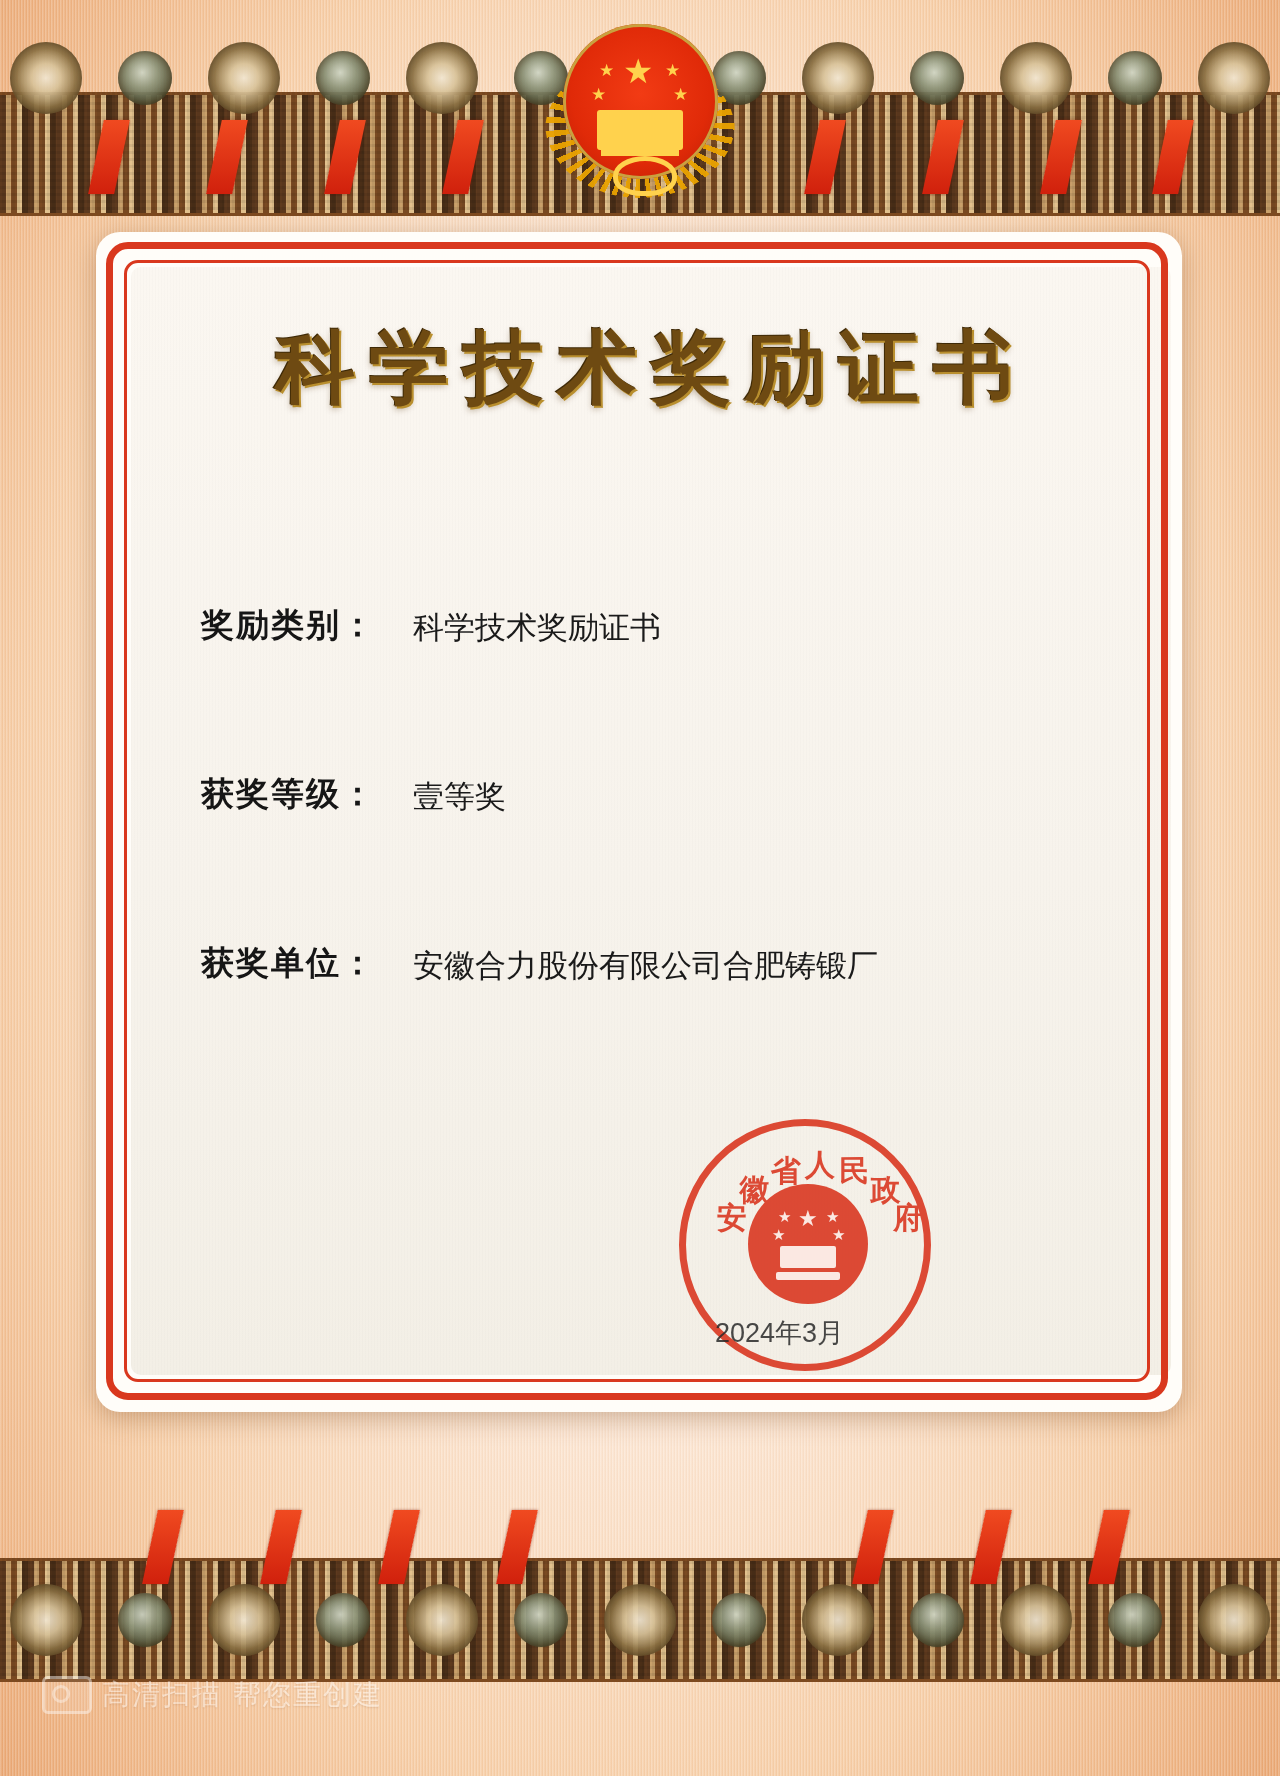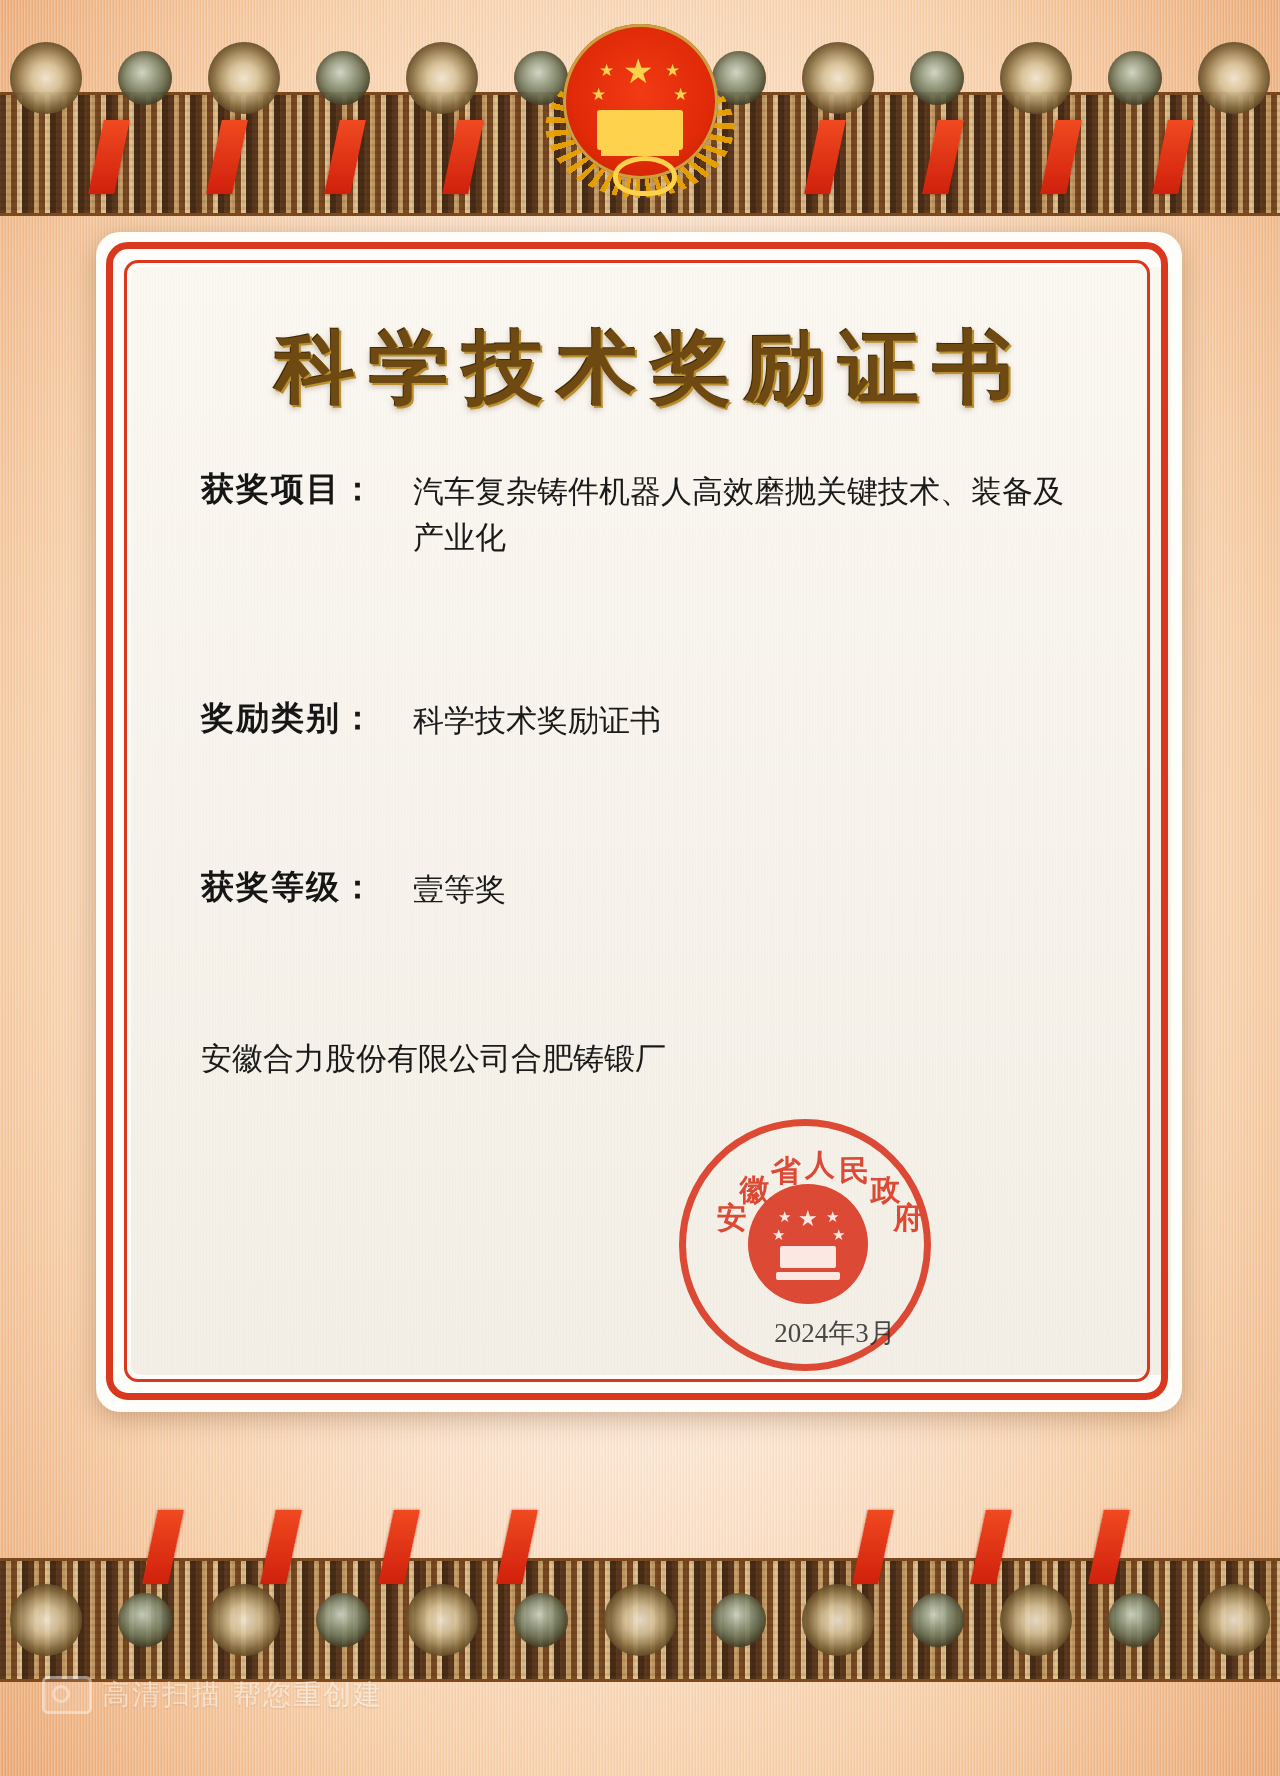--- a/index.html
+++ b/index.html
@@ -318,22 +318,21 @@
     width: 64px;
     height: 8px;
     background: #fde8e2;
     border-radius: 2px;
   }
   .seal-date {
     position: absolute;
     left: 584px;
     top: 1048px;
     width: 240px;
-    text-align: center;
-    font-family: Liberation Serif, serif;
+    font-family: Liberation Sans, sans-serif;
     font-size: 27px;
     color: #2a2a2a;
     opacity: 0.85;
   }
 
   
   .watermark {
     position: absolute;
     left: 42px;
     top: 1676px;
@@ -441,39 +440,36 @@
   <div class="ribbon" style="left:978px; top:1510px;"></div>
   <div class="ribbon" style="left:1096px; top:1510px;"></div>
 
   <div class="card-shadow"></div>
   <div class="card-face">
 
     <div class="cert-title">科学技术奖励证书</div>
 
     <div class="fields">
 
-      <div class="field-row">
-        <div class="field-label">获奖项目：</div>
-        <div class="field-value">汽车复杂铸件机器人高效磨抛关键技术、装备及产业化</div>
-      </div>
       <div class="gap-1"></div>
 
       <div class="field-row">
         <div class="field-label">奖励类别：</div>
         <div class="field-value">科学技术奖励证书</div>
       </div>
       <div class="gap-2"></div>
 
       <div class="field-row">
         <div class="field-label">获奖等级：</div>
         <div class="field-value">壹等奖</div>
       </div>
       <div class="gap-3"></div>
 
       <div class="field-row">
+        <div class="field-label">获奖单位：</div>
         <div class="field-value">安徽合力股份有限公司合肥铸锻厂</div>
       </div>
       <div class="gap-4"></div>
 
 
     </div>
 
     <div class="seal">
       <div class="ring-text">
         <div class="ring-ch" style="transform: rotate(-62deg) translate(0,-100px) rotate(62deg);">安</div>

